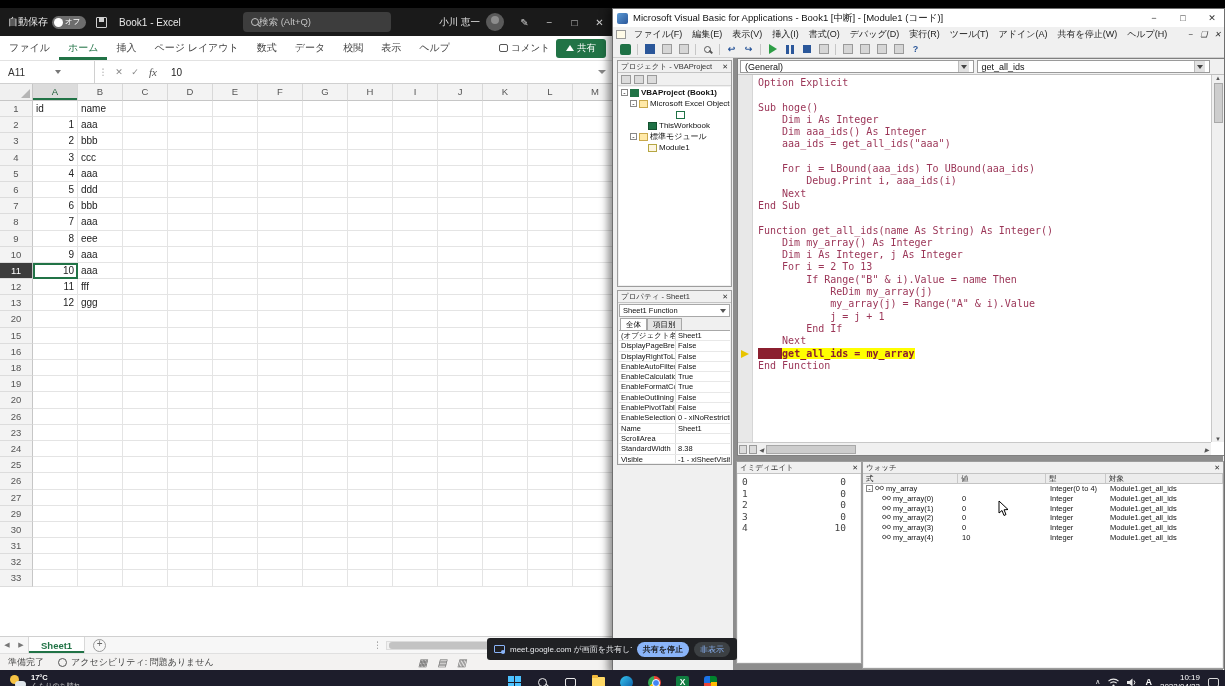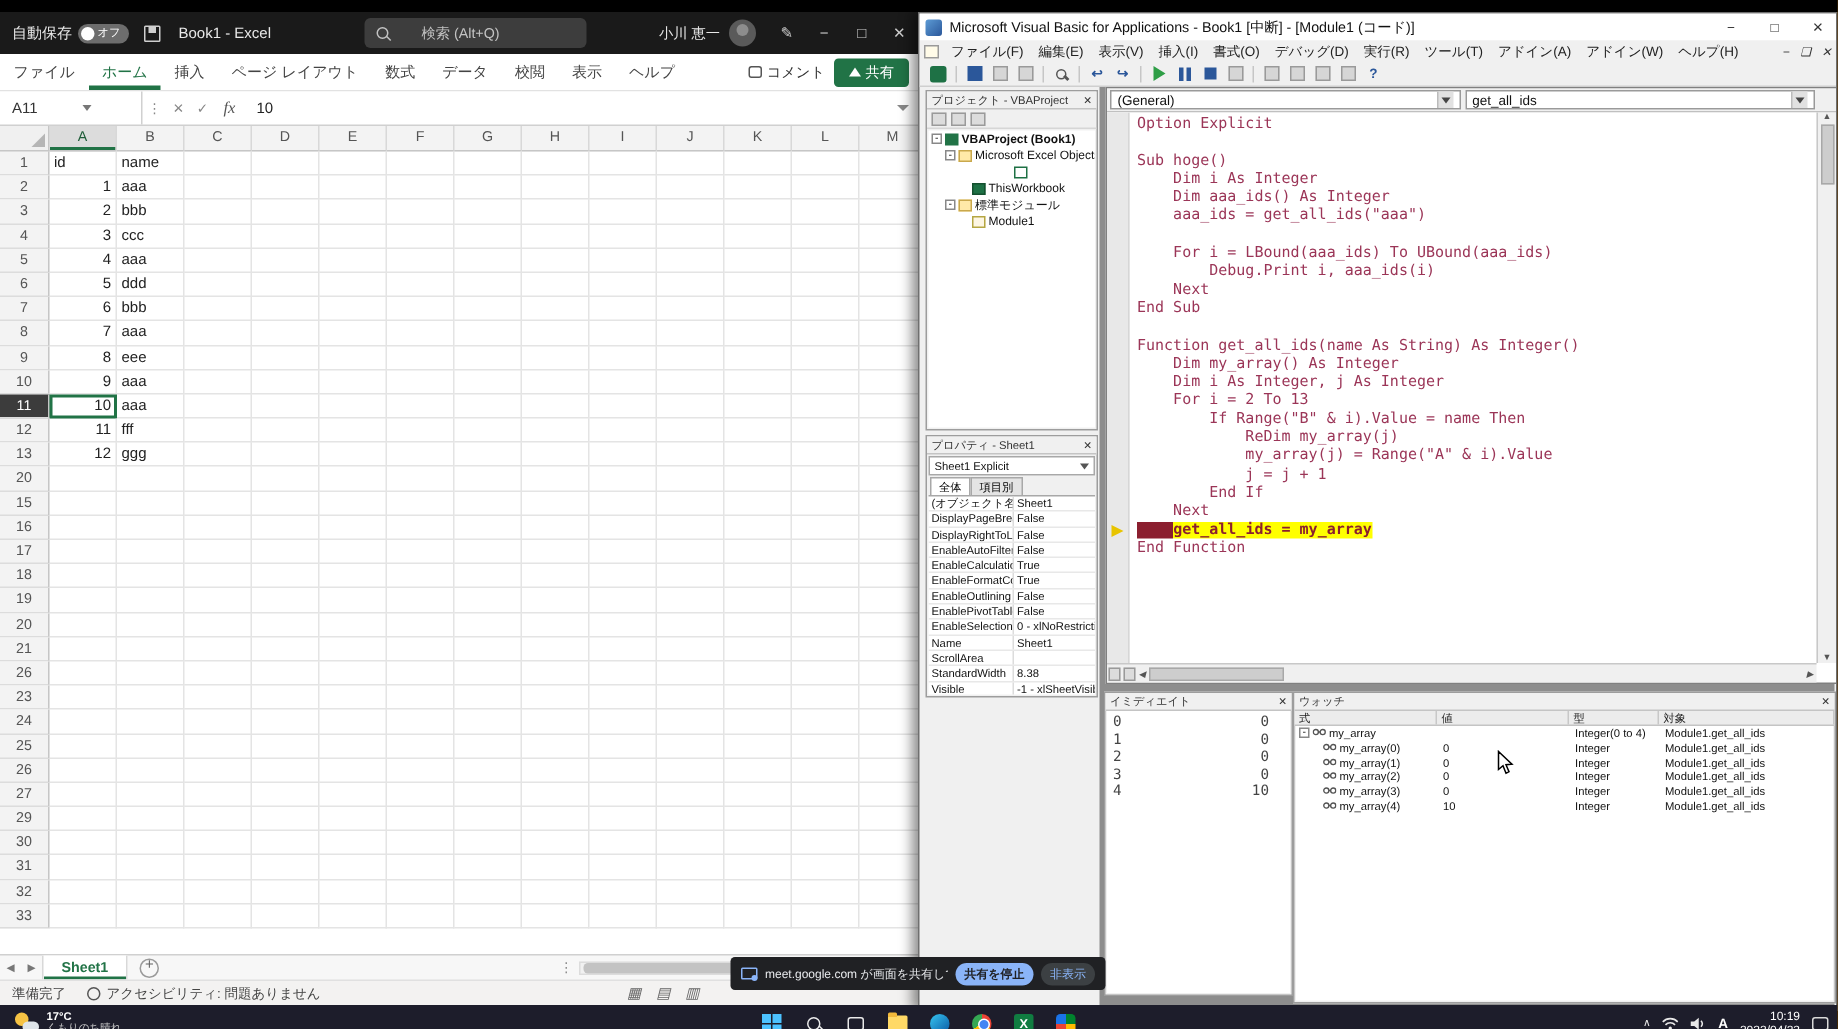--- a/index.html
+++ b/index.html
@@ -10,21 +10,21 @@
 
 #excel{position:absolute;left:0;top:0;width:612px;height:662px;background:#fff;overflow:hidden;z-index:1;}
 .xl-titlebar{height:28px;background:#1a1a1a;display:flex;align-items:center;color:#e8e8e8;font-size:10px;position:relative;}
 .autosave{display:flex;align-items:center;gap:4px;margin-left:8px;}
 .toggle{width:34px;height:13px;background:#6d6d6d;border-radius:7px;display:inline-flex;align-items:center;padding:0 2px;gap:2px;}
 .toggle .knob{width:9px;height:9px;border-radius:50%;background:#fff;}
 .toggle .tstate{font-size:7.5px;color:#fff;}
 .save-ic{width:11px;height:11px;border:1px solid #cfcfcf;border-radius:1px;margin-left:10px;position:relative;}
 .save-ic:after{content:"";position:absolute;left:2px;top:0;width:5px;height:4px;background:#cfcfcf;}
 .wb-title{margin-left:12px;white-space:nowrap;}
-.searchbox{position:absolute;left:243px;top:4px;width:148px;height:20px;background:#3d3d3d;border-radius:4px;display:flex;align-items:center;gap:22px;padding:0 8px;color:#c3c3c3;font-size:9.5px;}
+.searchbox{position:absolute;left:243px;top:4px;width:148px;height:20px;background:#3d3d3d;border-radius:4px;display:flex;align-items:center;gap:0;padding:0 8px;color:#c3c3c3;font-size:9.5px;}
 .mag{width:8px;height:8px;border:1.2px solid #c3c3c3;border-radius:50%;position:relative;flex:0 0 auto;}
 .mag:after{content:"";position:absolute;width:4px;height:1.2px;background:#c3c3c3;transform:rotate(45deg);right:-3px;bottom:-1px;}
 .tb-right{position:absolute;right:0;top:0;height:28px;display:flex;align-items:center;}
 .uname{font-size:9.5px;margin-right:6px;}
 .avatar{width:18px;height:18px;border-radius:50%;background:#5a5a5a;position:relative;margin-right:8px;}
 .avatar:after{content:"";position:absolute;left:5px;top:3px;width:8px;height:8px;border-radius:50%;background:#8d8d8d;}
 .wbtn{width:25px;height:28px;display:inline-flex;align-items:center;justify-content:center;color:#cdcdcd;font-size:10px;}
 .wbtn.pen:before{content:"\270E";}
 .wbtn.mini:before{content:"\2212";}
 .wbtn.maxi:before{content:"\25A1";}
@@ -547,36 +547,20 @@
             <div class="cell"></div>
             <div class="cell"></div>
             <div class="cell"></div>
             <div class="cell"></div>
             <div class="cell"></div>
             <div class="cell"></div>
             <div class="cell"></div>
             <div class="cell"></div>
           </div>
           <div class="row">
-            <div class="row-h">17</div>
-            <div class="cell"></div>
-            <div class="cell"></div>
-            <div class="cell"></div>
-            <div class="cell"></div>
-            <div class="cell"></div>
-            <div class="cell"></div>
-            <div class="cell"></div>
-            <div class="cell"></div>
-            <div class="cell"></div>
-            <div class="cell"></div>
-            <div class="cell"></div>
-            <div class="cell"></div>
-            <div class="cell"></div>
-          </div>
-          <div class="row">
             <div class="row-h">18</div>
             <div class="cell"></div>
             <div class="cell"></div>
             <div class="cell"></div>
             <div class="cell"></div>
             <div class="cell"></div>
             <div class="cell"></div>
             <div class="cell"></div>
             <div class="cell"></div>
             <div class="cell"></div>
@@ -596,36 +580,20 @@
             <div class="cell"></div>
             <div class="cell"></div>
             <div class="cell"></div>
             <div class="cell"></div>
             <div class="cell"></div>
             <div class="cell"></div>
             <div class="cell"></div>
           </div>
           <div class="row">
             <div class="row-h">20</div>
-            <div class="cell"></div>
-            <div class="cell"></div>
-            <div class="cell"></div>
-            <div class="cell"></div>
-            <div class="cell"></div>
-            <div class="cell"></div>
-            <div class="cell"></div>
-            <div class="cell"></div>
-            <div class="cell"></div>
-            <div class="cell"></div>
-            <div class="cell"></div>
-            <div class="cell"></div>
-            <div class="cell"></div>
-          </div>
-          <div class="row">
-            <div class="row-h">21</div>
             <div class="cell"></div>
             <div class="cell"></div>
             <div class="cell"></div>
             <div class="cell"></div>
             <div class="cell"></div>
             <div class="cell"></div>
             <div class="cell"></div>
             <div class="cell"></div>
             <div class="cell"></div>
             <div class="cell"></div>
@@ -850,21 +818,21 @@
       <span class="menus">
           <span class="menu-item">ファイル(F)</span>
           <span class="menu-item">編集(E)</span>
           <span class="menu-item">表示(V)</span>
           <span class="menu-item">挿入(I)</span>
           <span class="menu-item">書式(O)</span>
           <span class="menu-item">デバッグ(D)</span>
           <span class="menu-item">実行(R)</span>
           <span class="menu-item">ツール(T)</span>
           <span class="menu-item">アドイン(A)</span>
-          <span class="menu-item">アドイン(W)</span>
+          <span class="menu-item">共有を停止(W)</span>
           <span class="menu-item">ヘルプ(H)</span>
         </span>
       <span class="mdi-btns">
         <i class="mdi-min"></i>
         <i class="mdi-res"></i>
         <i class="mdi-cls"></i>
       </span>
     </div>
     <div class="vb-toolbar">
         <span class="tb-icon">
@@ -971,21 +939,21 @@
           </div>
         </div>
     </div>
 
     <div class="panel" id="propsPanel">
       <div class="panel-title">
           <span>プロパティ - Sheet1</span>
           <span class="px"></span>
         </div>
       <div class="props-selector">
-          <span>Sheet1 Explicit</span>
+          <span>Sheet1 Function</span>
           <i class="sel-arrow"></i>
         </div>
       <div class="props-tabs">
           <span class="props-tab active">全体</span>
           <span class="props-tab">項目別</span>
         </div>
       <div class="props-grid">
           <div class="prop-row">
             <div class="prop-name">(オブジェクト名)</div>
             <div class="prop-val">Sheet1</div>

